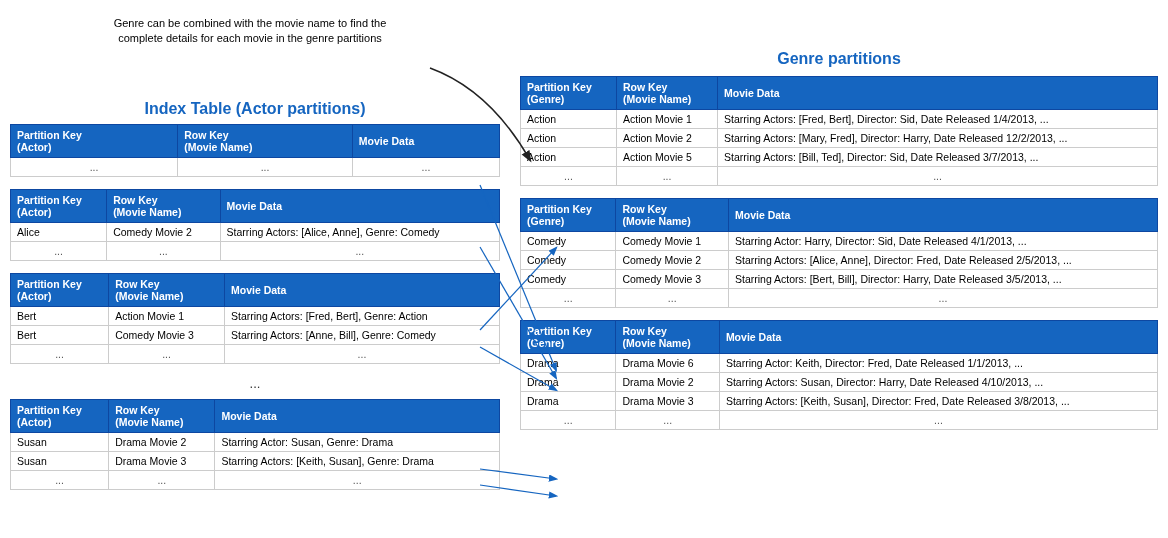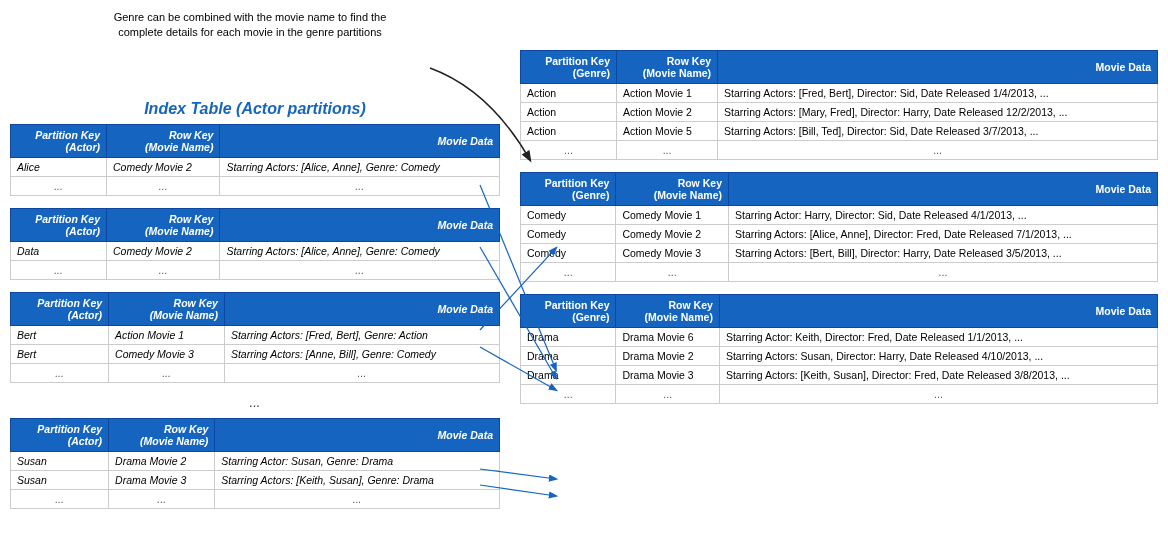--- a/index.html
+++ b/index.html
@@ -17,33 +17,32 @@
       display: flex;
       width: 100%;
       padding: 10px 10px 10px 10px;
       position: relative;
     }
 
     .left-section {
       width: 490px;
       flex-shrink: 0;
       position: relative;
-      font-style: italic;
     }
 
     .right-section {
       flex: 1;
       padding-left: 20px;
       position: relative;
     }
 
     .annotation-box {
       text-align: center;
       position: absolute;
-      top: 10px;
+      top: 16px;
       left: 110px;
       width: 280px;
       font-size: 11px;
       line-height: 1.4;
     }
 
     .section-title {
       color: #1565C0;
       font-size: 16px;
       font-weight: bold;
@@ -63,21 +62,21 @@
       width: 100%;
       border-collapse: collapse;
       margin-bottom: 12px;
       font-size: 10.5px;
     }
 
     .data-table th {
       background-color: #1565C0;
       color: #fff;
       padding: 4px 6px;
-      text-align: right;
+      text-align: left;
       font-weight: bold;
       border: 1px solid #0d47a1;
     }
 
     .data-table td {
       padding: 3px 6px;
       border: 1px solid #ccc;
       background: #fff;
     }
 
@@ -126,44 +125,39 @@
 
       <table class="data-table">
         <thead>
           <tr>
             <th>Partition Key<br>(Actor)</th>
             <th>Row Key<br>(Movie Name)</th>
             <th>Movie Data</th>
           </tr>
         </thead>
         <tbody>
-          <tr>
-            <td>Alice</td>
-            <td>Comedy Movie 2</td>
-            <td>Starring Actors: [Alice, Anne], Genre: Comedy</td>
-          </tr>
           <tr class="dots">
             <td>...</td>
             <td>...</td>
             <td>...</td>
           </tr>
         </tbody>
       </table>
 
       <table class="data-table">
         <thead>
           <tr>
             <th>Partition Key<br>(Actor)</th>
             <th>Row Key<br>(Movie Name)</th>
             <th>Movie Data</th>
           </tr>
         </thead>
         <tbody>
           <tr>
-            <td>Data</td>
+            <td>Alice</td>
             <td>Comedy Movie 2</td>
             <td>Starring Actors: [Alice, Anne], Genre: Comedy</td>
           </tr>
           <tr class="dots">
             <td>...</td>
             <td>...</td>
             <td>...</td>
           </tr>
         </tbody>
       </table>
@@ -221,20 +215,21 @@
             <td>...</td>
             <td>...</td>
           </tr>
         </tbody>
       </table>
     </div>
   </div>
 
   <div class="right-section">
     <div class="right-tables-wrapper">
+      <div class="genre-title">Genre partitions</div>
 
       <div class="right-table-container">
         <table class="data-table">
           <thead>
             <tr>
               <th>Partition Key<br>(Genre)</th>
               <th>Row Key<br>(Movie Name)</th>
               <th>Movie Data</th>
             </tr>
           </thead>
@@ -274,21 +269,21 @@
           </thead>
           <tbody>
             <tr>
               <td>Comedy</td>
               <td>Comedy Movie 1</td>
               <td>Starring Actor: Harry, Director: Sid, Date Released 4/1/2013, ...</td>
             </tr>
             <tr>
               <td>Comedy</td>
               <td>Comedy Movie 2</td>
-              <td>Starring Actors: [Alice, Anne], Director: Fred, Date Released 7/1/2013, ...</td>
+              <td>Starring Actors: [Alice, Anne], Director: Fred, Date Released 2/5/2013, ...</td>
             </tr>
             <tr>
               <td>Comedy</td>
               <td>Comedy Movie 3</td>
               <td>Starring Actors: [Bert, Bill], Director: Harry, Date Released 3/5/2013, ...</td>
             </tr>
             <tr class="dots">
               <td>...</td>
               <td>...</td>
               <td>...</td>

